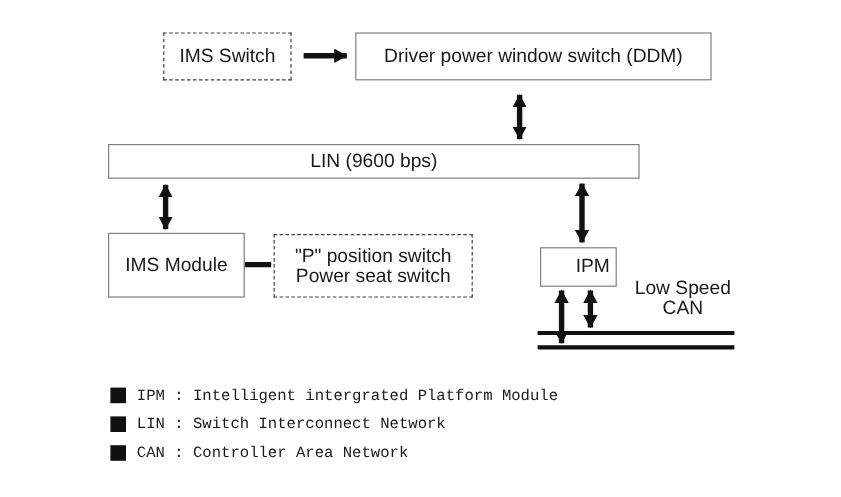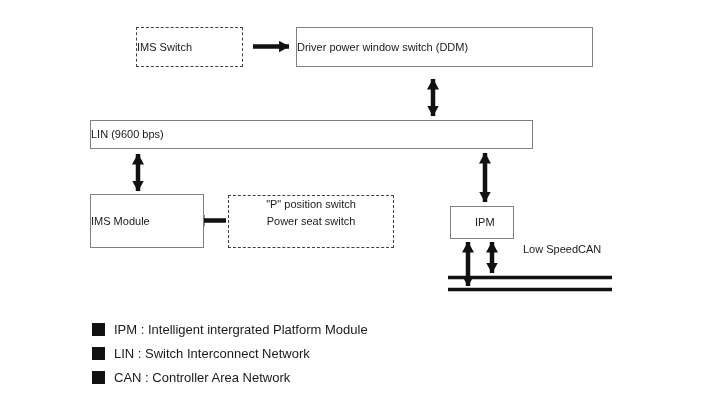--- a/index.html
+++ b/index.html
@@ -18,44 +18,46 @@
   }
   #arrow-layer {
     position: absolute;
     left: 0; top: 0;
     width: 701px; height: 414px;
   }
   .node {
     position: absolute;
     display: flex;
     align-items: center;
+    justify-content: center;
     text-align: center;
-    font-size: 11px;
+    font-size: 16px;
     line-height: 17px;
     background: #ffffff;
     box-sizing: border-box;
   }
   .solid { border: 1px solid #808080; }
   .dashed { border: 1px dashed #404040; }
 
   #ims-switch   { left: 136px; top: 27px;  width: 107px; height: 40px; }
   #ddm          { left: 296px; top: 27px;  width: 297px; height: 40px; }
   #lin-bus      { left: 90px;  top: 120px; width: 443px; height: 29px; }
   #ims-module   { left: 90px;  top: 194px; width: 114px;  height: 54px; }
   #p-switch     { left: 228px; top: 195px; width: 166px; height: 53px; }
   #ipm          { left: 450px; top: 206px; width: 64px;  height: 33px; padding-left: 24px; }
   #can-label    { left: 523px; top: 232px; width: 92px;  height: 34px;
-                  flex-direction: row; border: none; background: transparent; }
+                  flex-direction: column; border: none; background: transparent; }
 
   .two-line { flex-direction: column; }
 
   #legend {
     position: absolute;
     left: 92px;
     top: 321px;
+    font-family: Liberation Mono, monospace;
   }
   .legend-row {
     display: flex;
     align-items: center;
     height: 17px;
     margin-bottom: 7px;
     font-size: 13px;
   }
   .legend-square {
     width: 13px;

